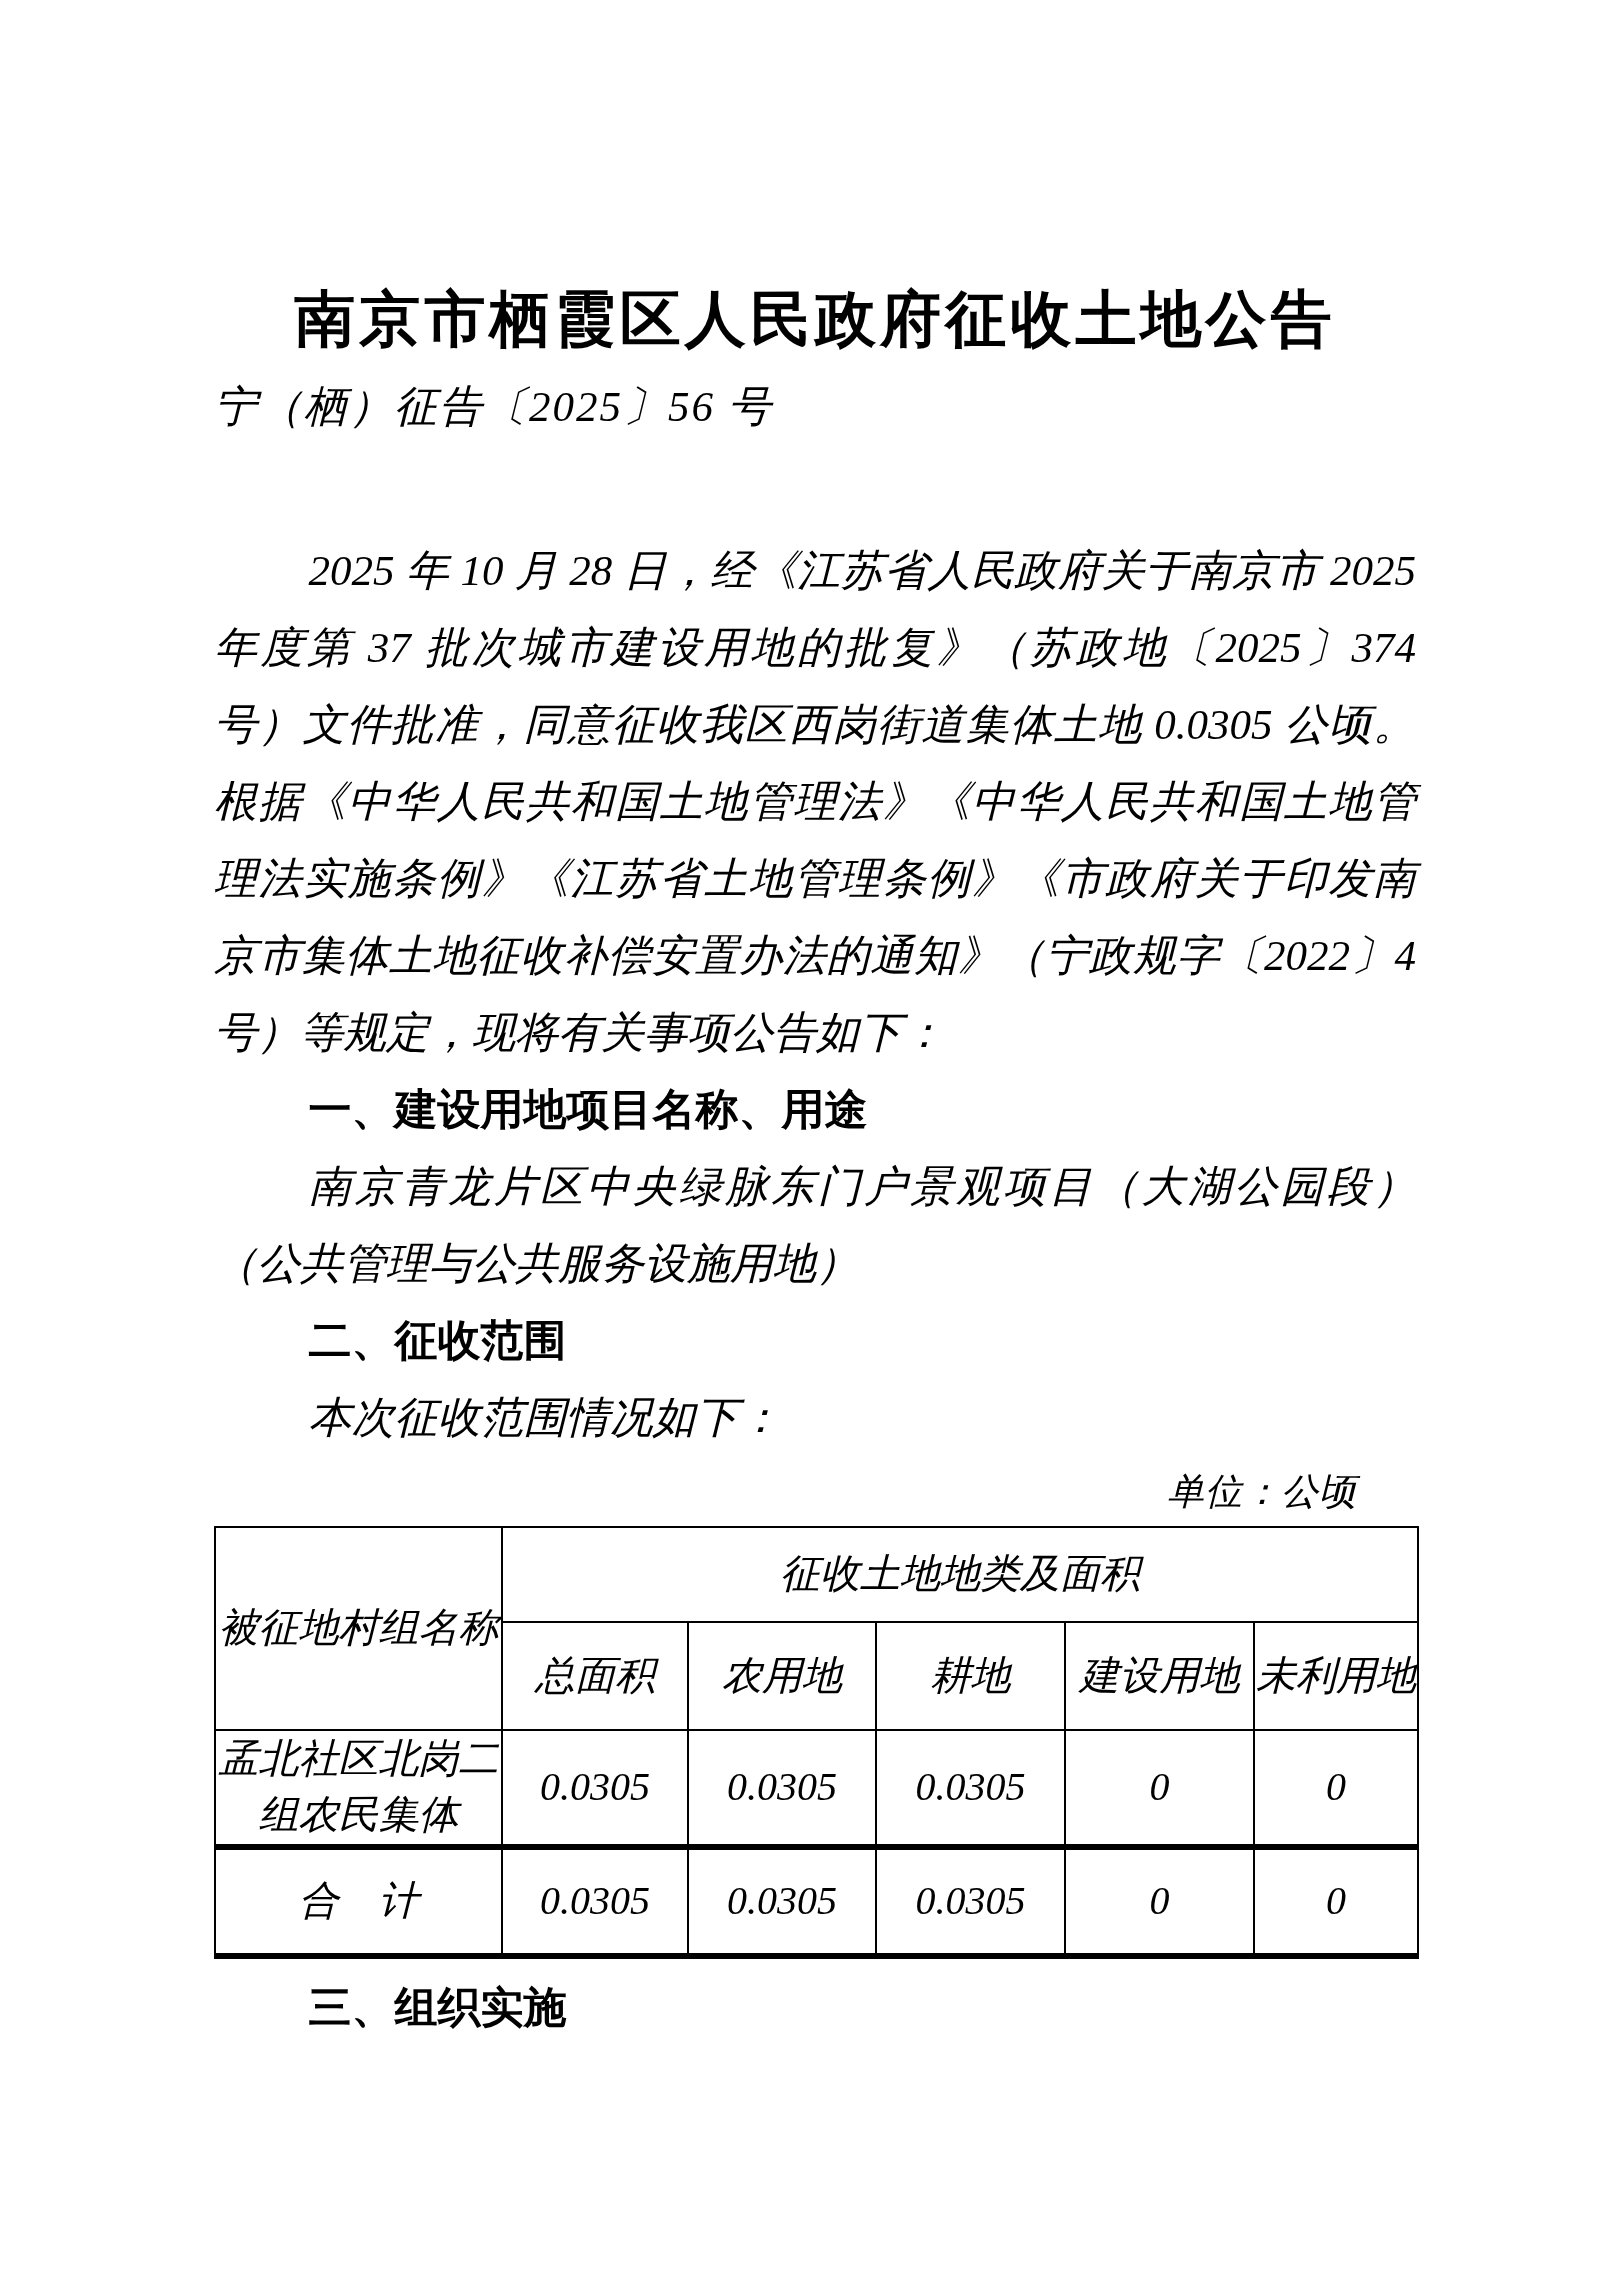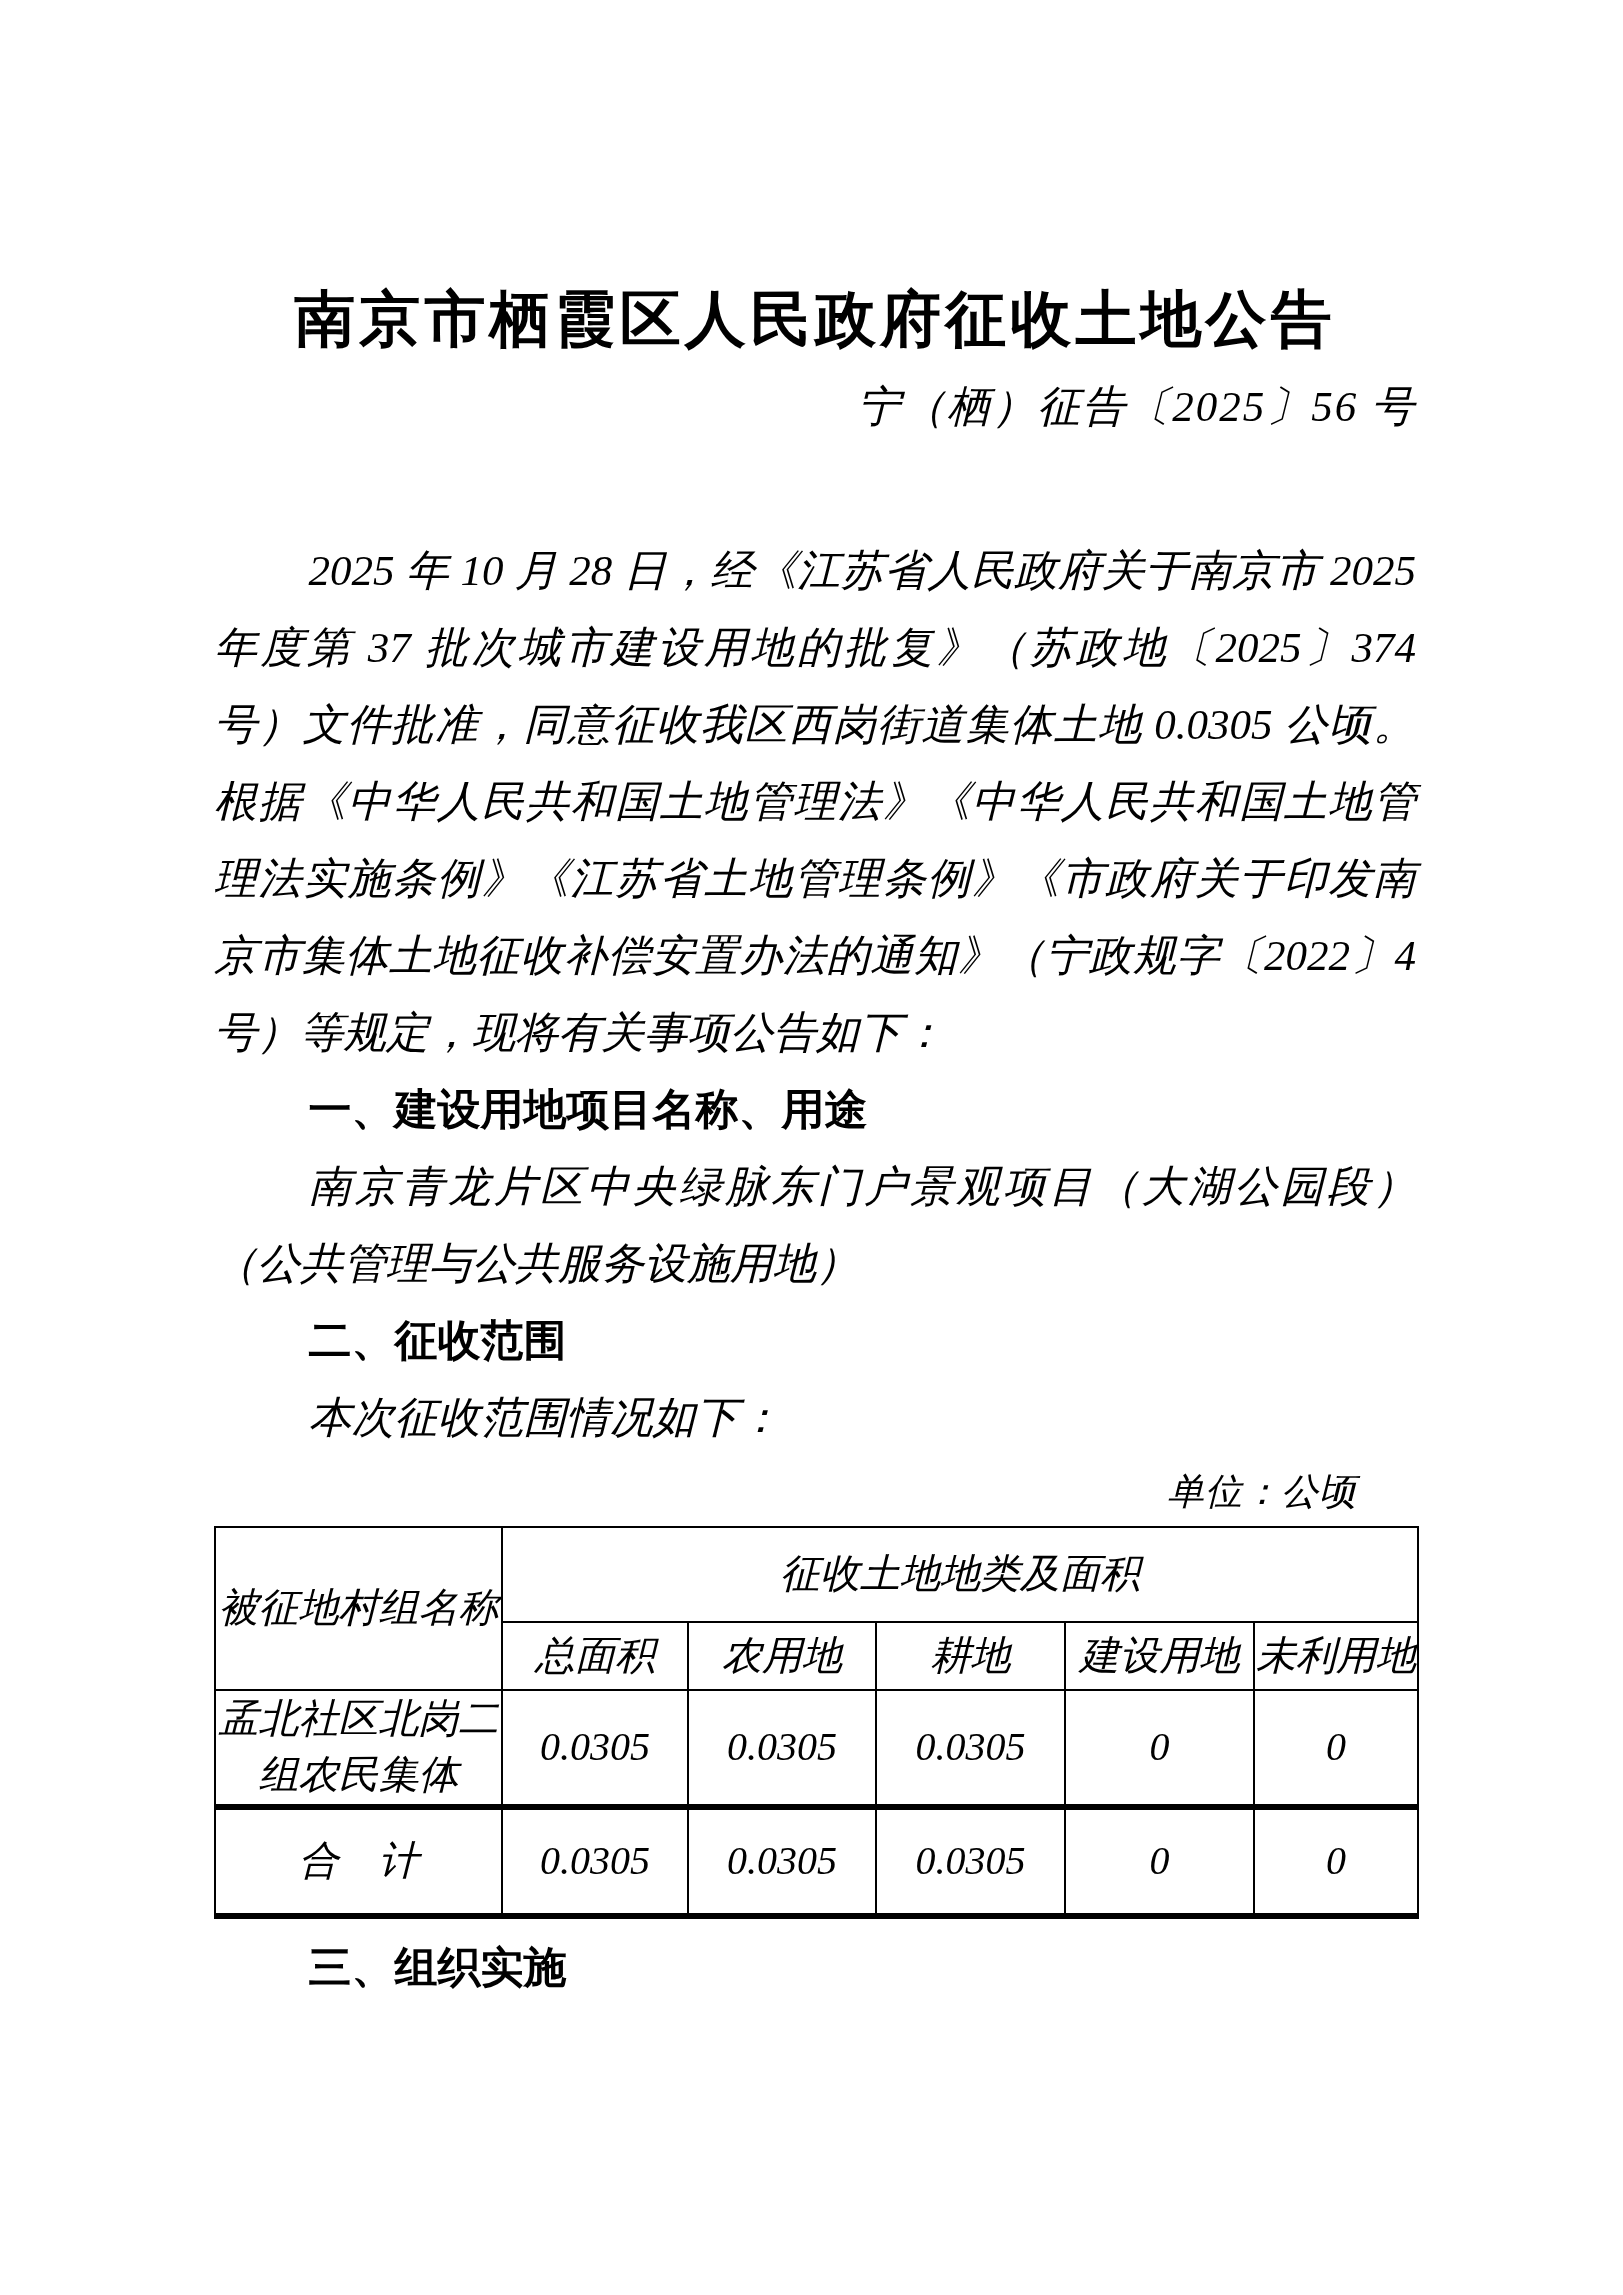--- a/index.html
+++ b/index.html
@@ -33,21 +33,21 @@
     font-weight: 700;
     text-align: center;
     letter-spacing: 4.1px;
     font-family: "Liberation Serif", serif;
     white-space: nowrap;
   }
   .doc-number {
     margin-top: 12.8px;
     font-size: 43px;
     line-height: 61px;
-    text-align: right;
+    text-align: left;
     font-style: italic;
     letter-spacing: 2px;
   }
   
   .para {
     font-size: 43px;
     line-height: 77px;
     text-align: justify;
     text-indent: 2.2em;
     font-style: italic;
@@ -103,21 +103,21 @@
     border: 2px solid #000000;
     text-align: center;
     vertical-align: middle;
     font-size: 40px;
     line-height: 56px;
     font-weight: 400;
     padding: 0;
     overflow: hidden;
   }
   tr.hdr-top   { height: 95px; }
-  tr.hdr-sub   { height: 68px; }
+  tr.hdr-sub   { height: 108px; }
   tr.row-data  { height: 117px; }
   tr.row-total { height: 109px; }
   
   td.thick-bottom, th.thick-bottom { border-bottom-width: 6.1px; }
   tr.row-data td  { border-bottom-width: 6.1px; }
   tr.row-total td { border-bottom-width: 6.1px; margin-left: 8px; }
   
   th.col-name {
     padding: 0 28px;
     font-weight: 400;

